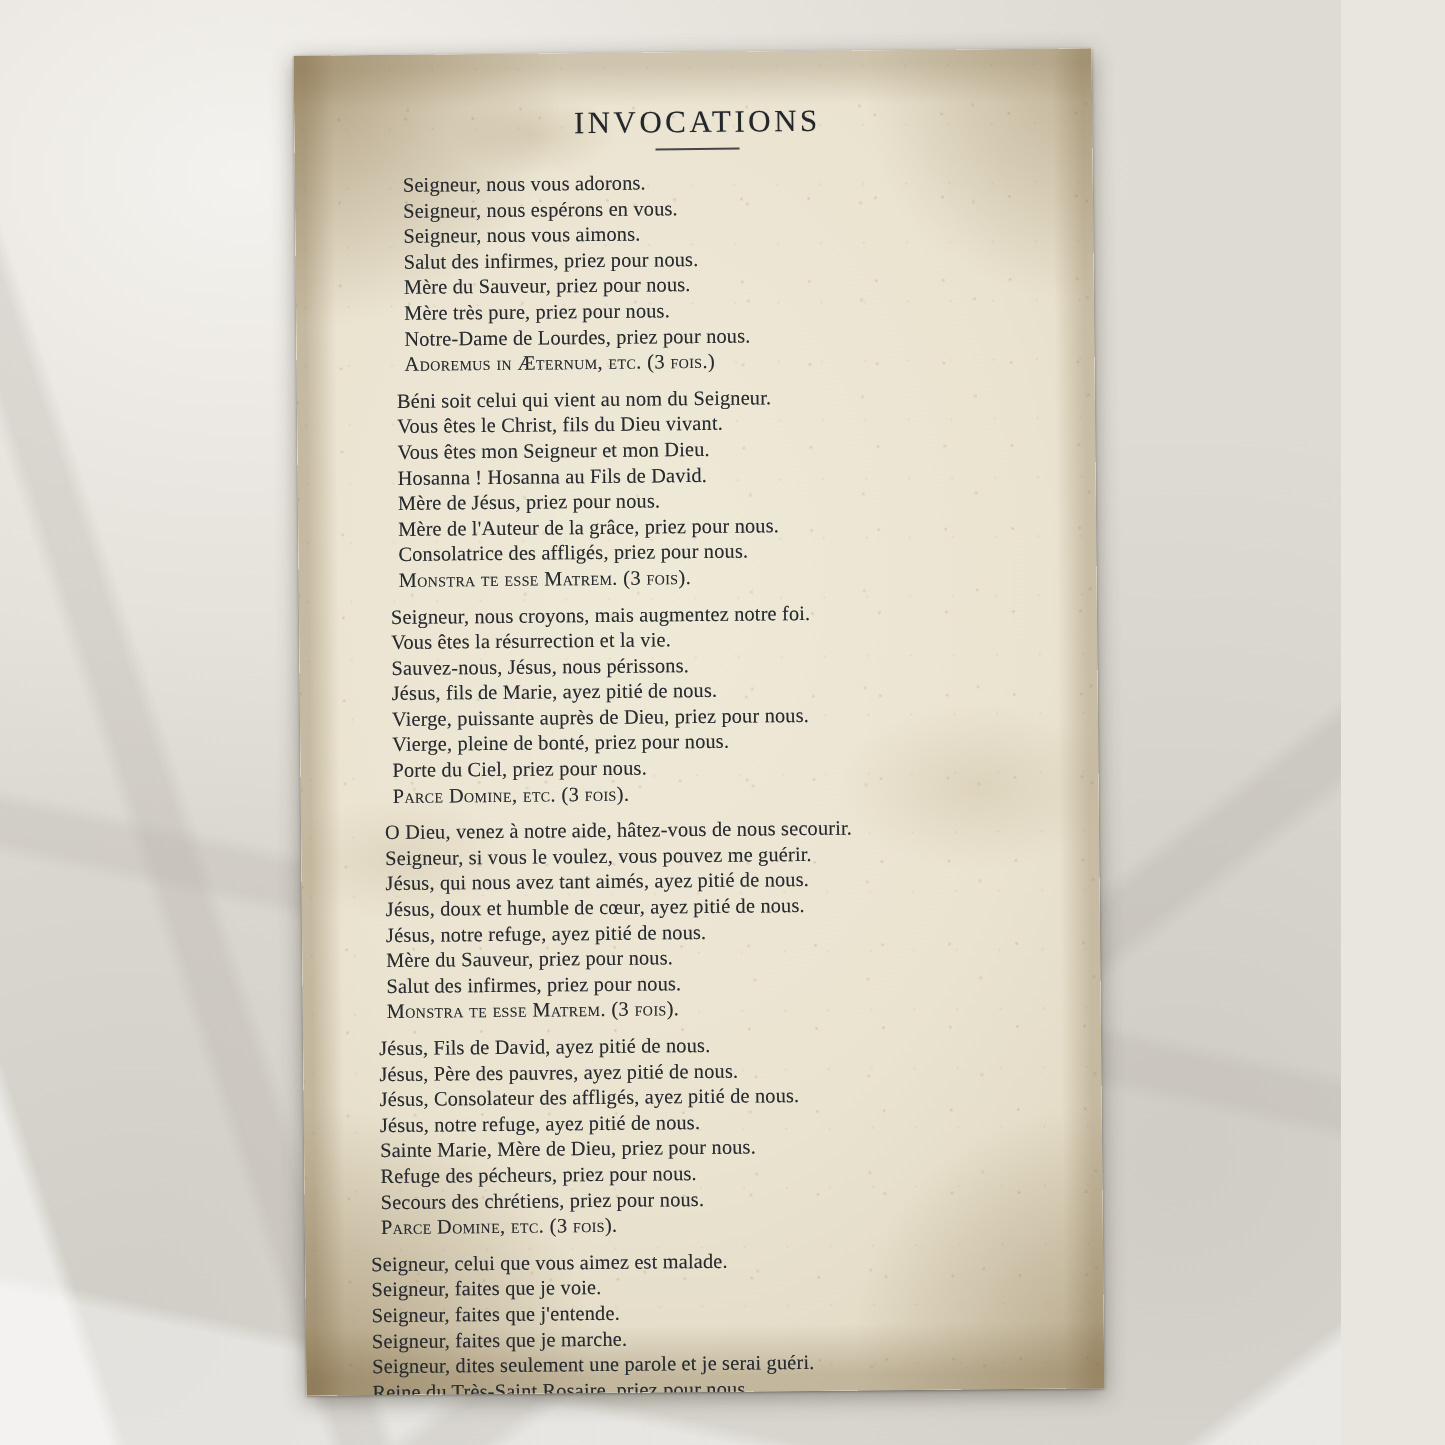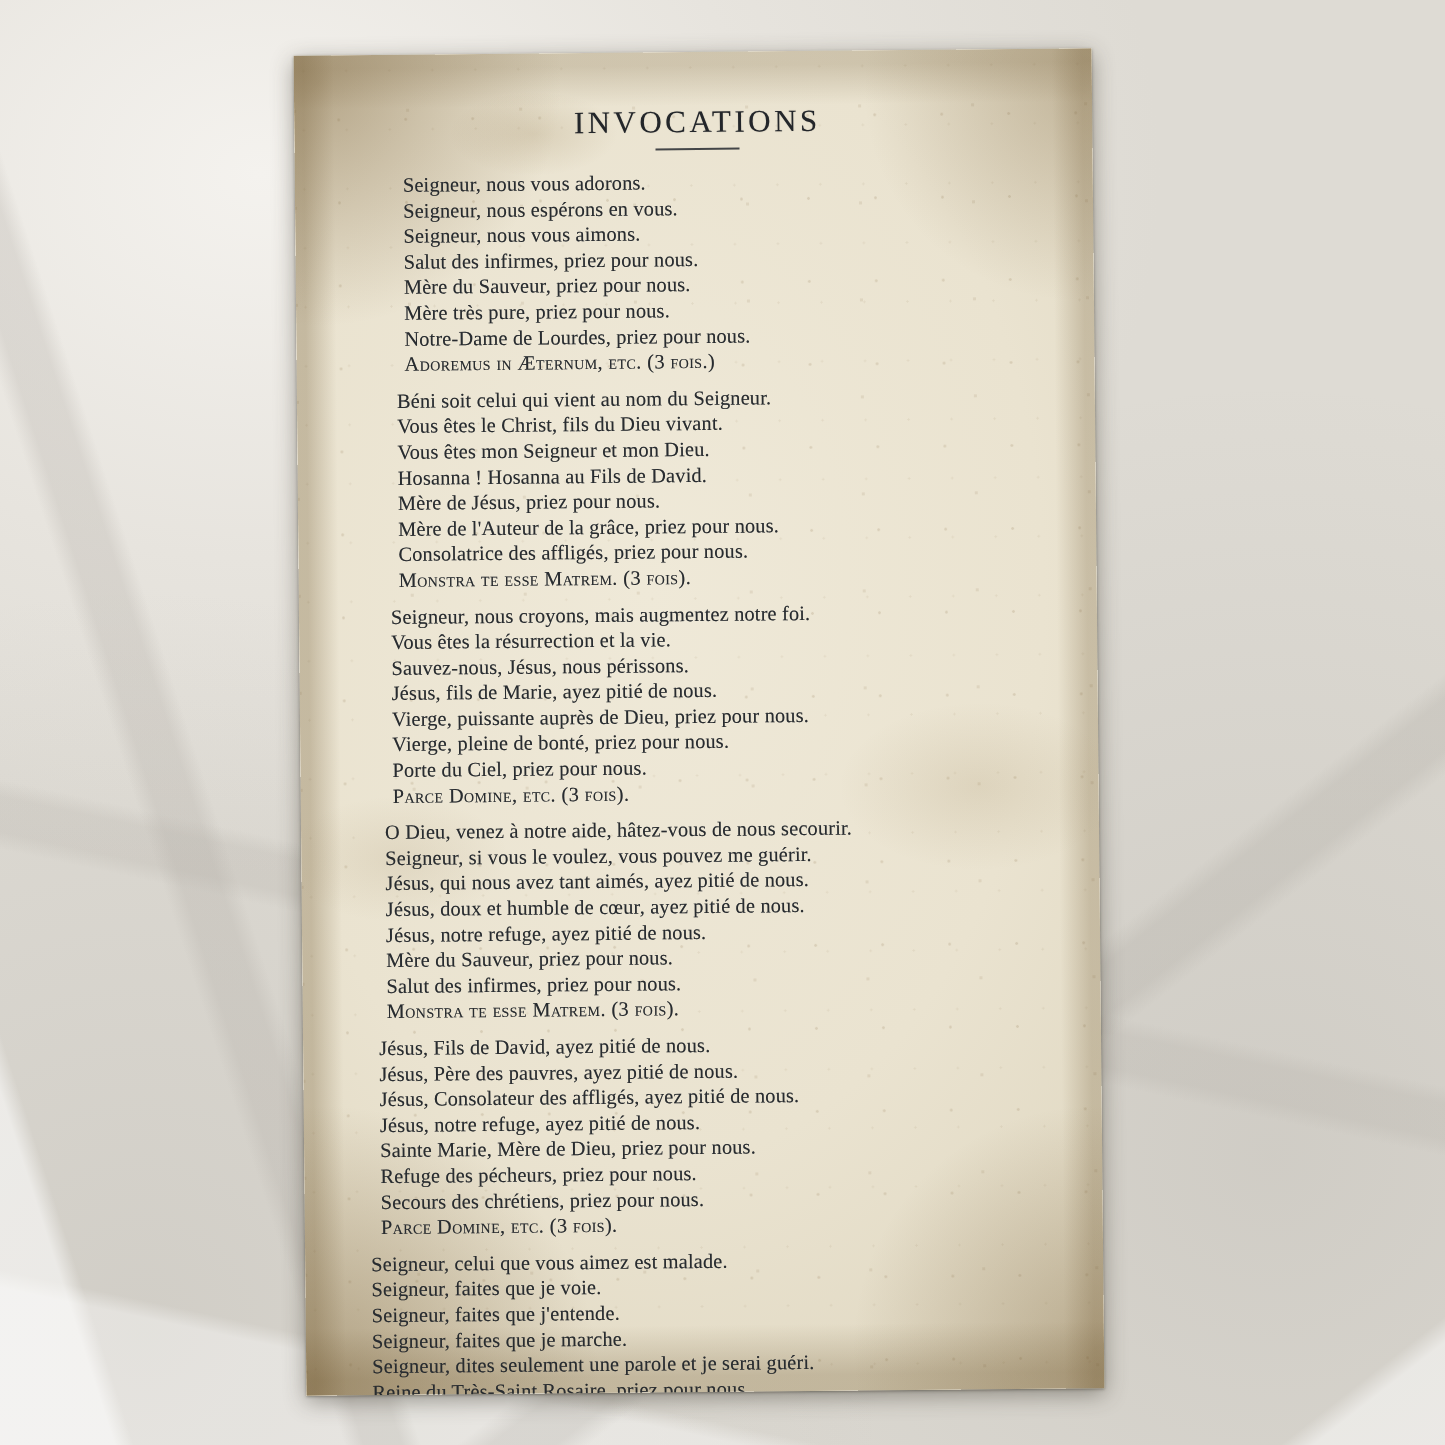--- a/index.html
+++ b/index.html
@@ -10,21 +10,21 @@
     width: 1445px;
     height: 1445px;
     overflow: hidden;
     font-family: "Liberation Serif", serif;
     background: #e9e6e0;
   }
 
   
   #scene {
     position: relative;
-    width: 1445px;
+    width: 1341px;
     height: 1445px;
     background:
       radial-gradient(ellipse 900px 700px at 18% 12%, #f4f2ee 0%, #e7e4de 55%, #dedbd4 100%),
       linear-gradient(120deg, #f2f0ec 0%, #e6e3dc 40%, #eeebe5 70%, #e2dfd8 100%);
     overflow: hidden;
   }
   
   #scene::before {
     content: "";
     position: absolute;

